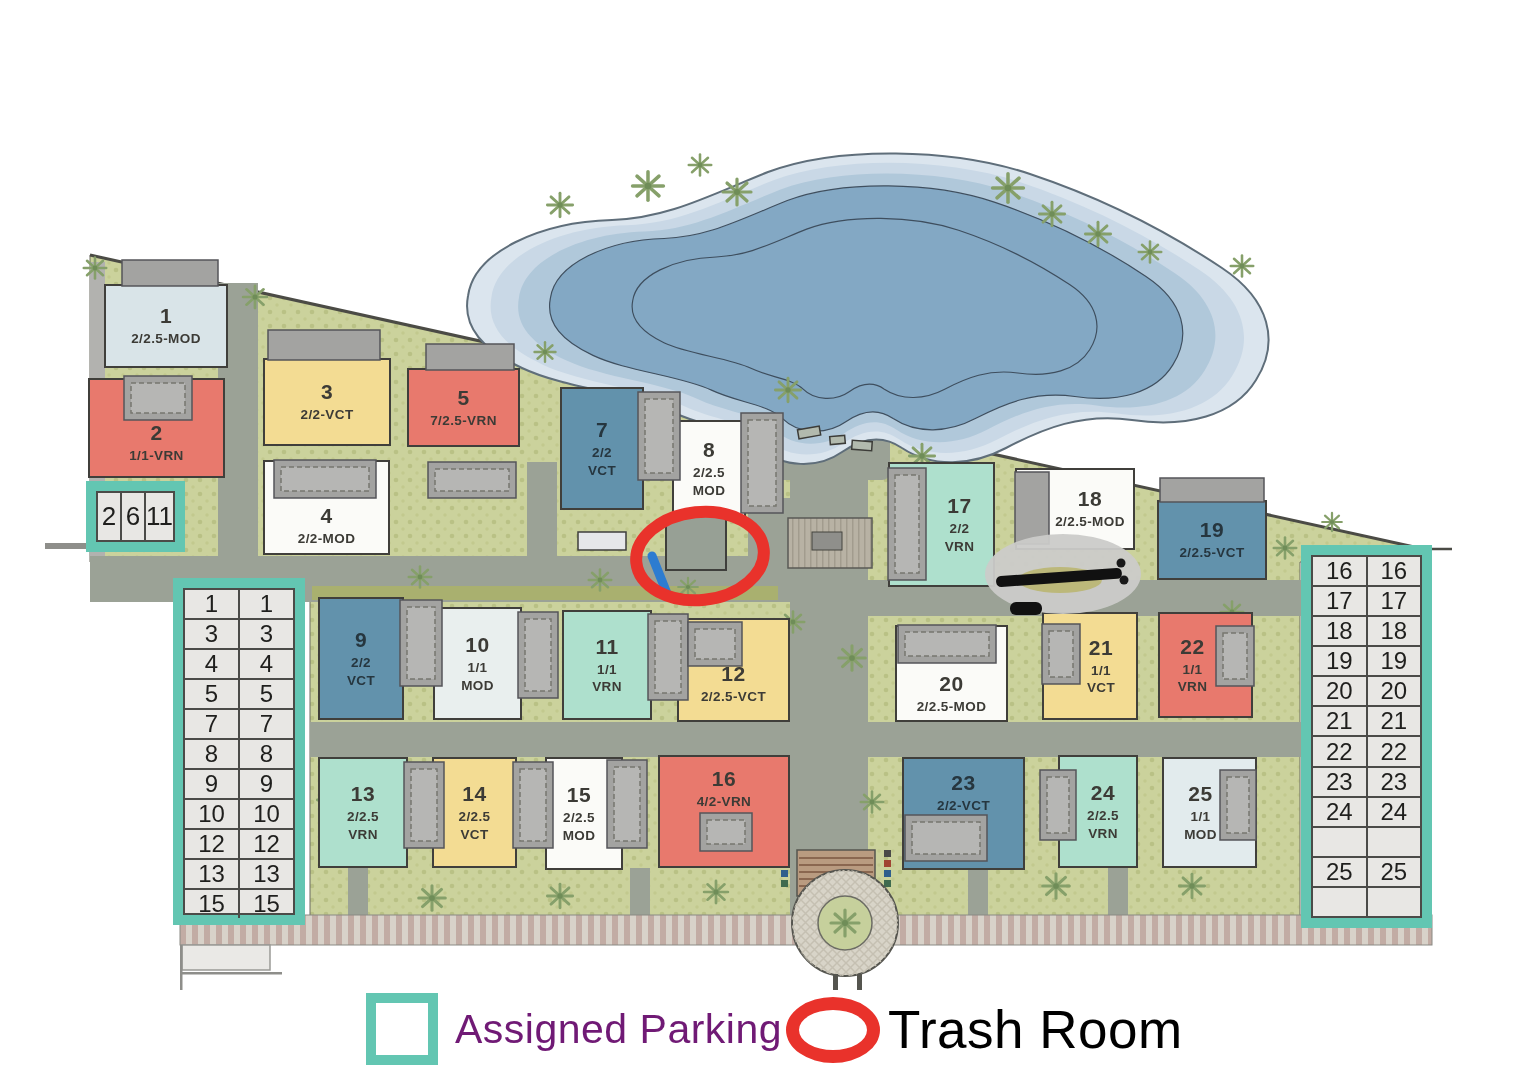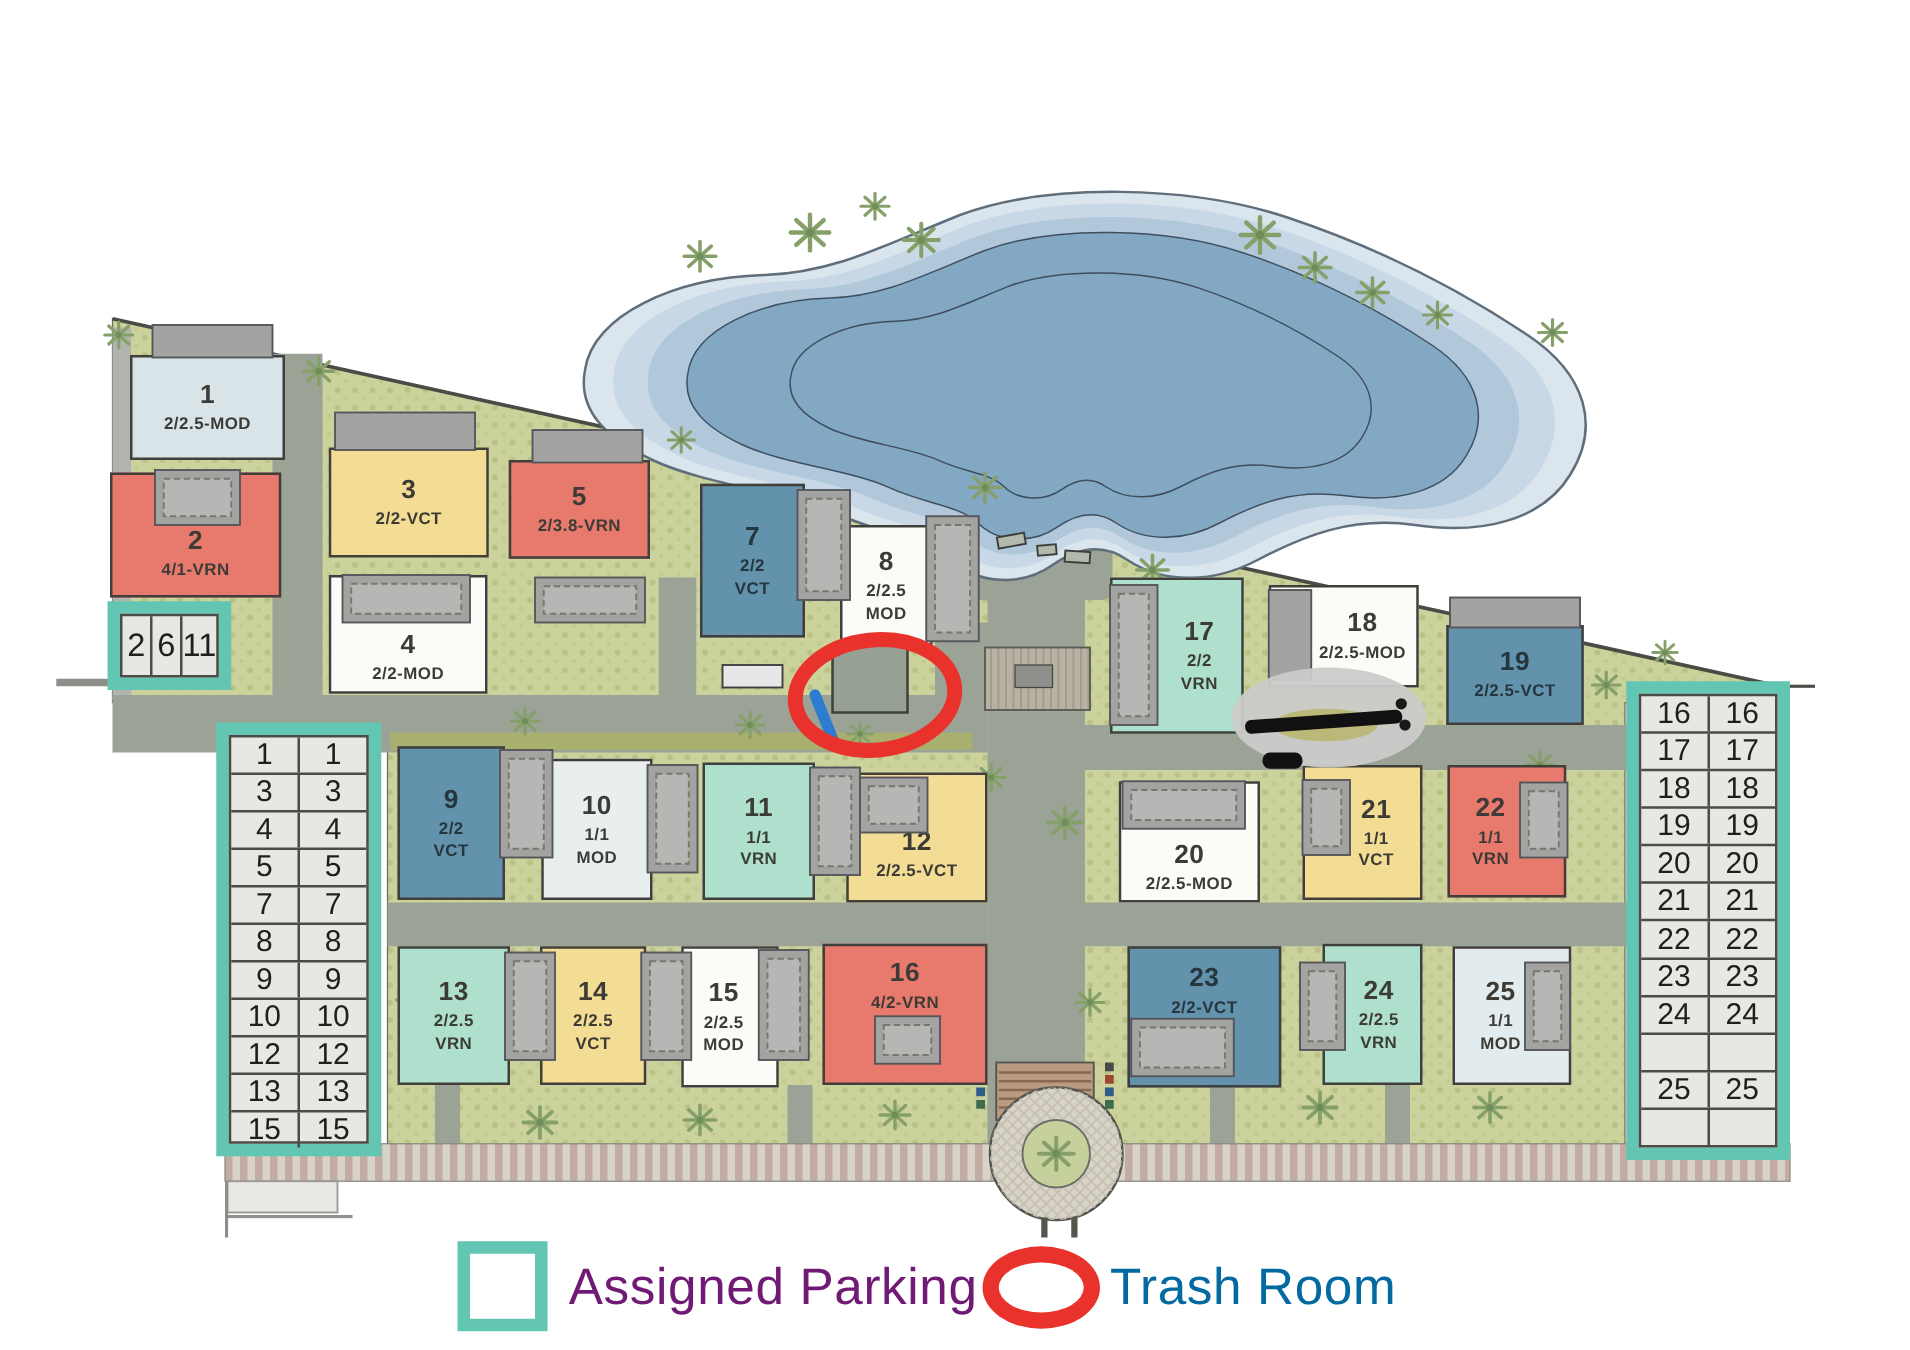--- a/index.html
+++ b/index.html
@@ -62,21 +62,21 @@
   .pt-box .pcell{font-size:26px;}
 
   
   .legend-swatch{position:absolute;left:366px;top:993px;width:72px;height:72px;box-sizing:border-box;
                  border:10px solid #63c6b2;background:#fff;}
   .legend-parking-label{position:absolute;left:455px;top:993px;height:72px;display:flex;align-items:center;
                  font-size:41px;font-weight:400;color:#701a75;letter-spacing:.5px;}
   .legend-oval{position:absolute;left:786px;top:997px;width:94px;height:66px;box-sizing:border-box;
                border:13px solid #e9322b;border-radius:50%;background:#fff;}
   .legend-trash-label{position:absolute;left:888px;top:993px;height:72px;display:flex;align-items:center;
-               font-size:41px;font-weight:500;color:#0369a1;letter-spacing:.5px;}
+               font-size:53px;font-weight:500;color:#000000;letter-spacing:.5px;}
 </style>
 </head>
 <body>
 
 <div class="page">
 
 
   <svg class="base" width="1528" height="1080" viewBox="0 0 1528 1080">
     <defs>
       <pattern id="dots" width="14" height="14" patternUnits="userSpaceOnUse">
@@ -237,33 +237,33 @@
     </g>
   </svg>
 
   <div class="bldgs">
     <div class="bld b1" style="background: rgb(217, 228, 232);">
         <span class="bnum">1</span>
         <span class="btype">2/2.5-MOD</span>
       </div>
     <div class="bld b2" style="background: rgb(232, 121, 109);">
         <span class="bnum">2</span>
-        <span class="btype">4/1-VRN</span>
+        <span class="btype">1/1-VRN</span>
       </div>
     <div class="bld b3" style="background: rgb(243, 220, 147);">
         <span class="bnum">3</span>
         <span class="btype">2/2-VCT</span>
       </div>
     <div class="bld b4" style="background: rgb(251, 251, 248);">
         <span class="bnum">4</span>
         <span class="btype">2/2-MOD</span>
       </div>
     <div class="bld b5" style="background: rgb(232, 121, 109);">
         <span class="bnum">5</span>
-        <span class="btype">2/3.8-VRN</span>
+        <span class="btype">7/2.5-VRN</span>
       </div>
     <div class="bld b7" style="background: rgb(98, 146, 172); color: rgb(38, 54, 63);">
         <span class="bnum">7</span>
         <span class="btype">2/2
 VCT</span>
       </div>
     <div class="bld b8" style="background: rgb(251, 251, 248);">
         <span class="bnum">8</span>
         <span class="btype">2/2.5
 MOD</span>

